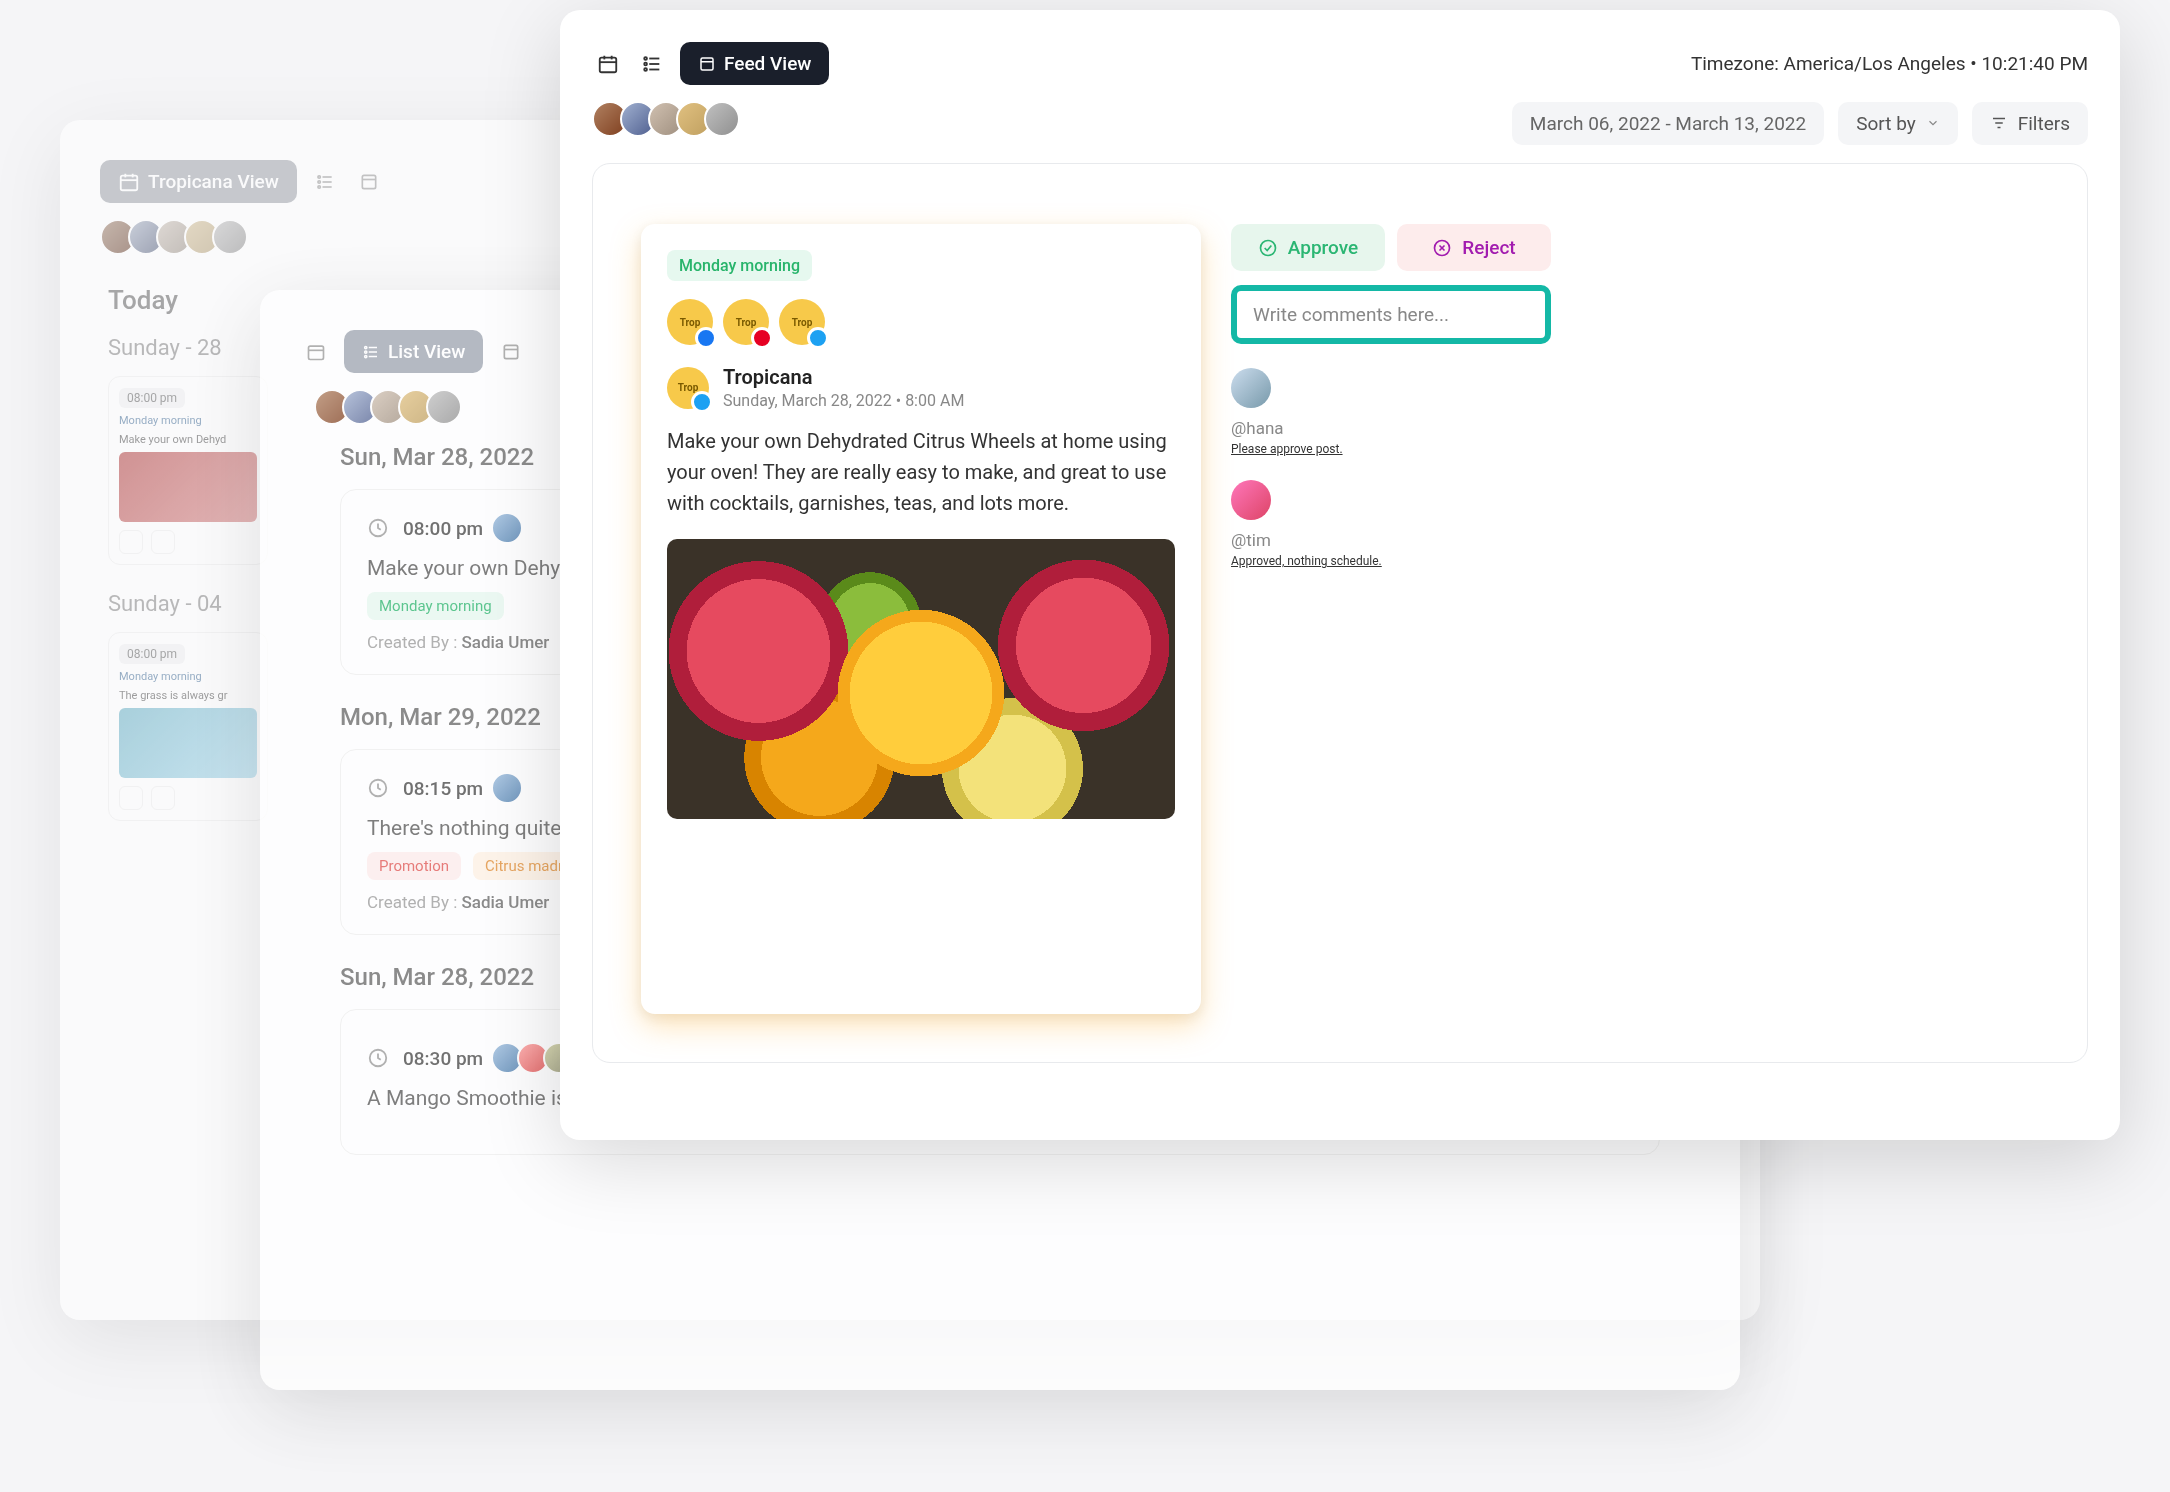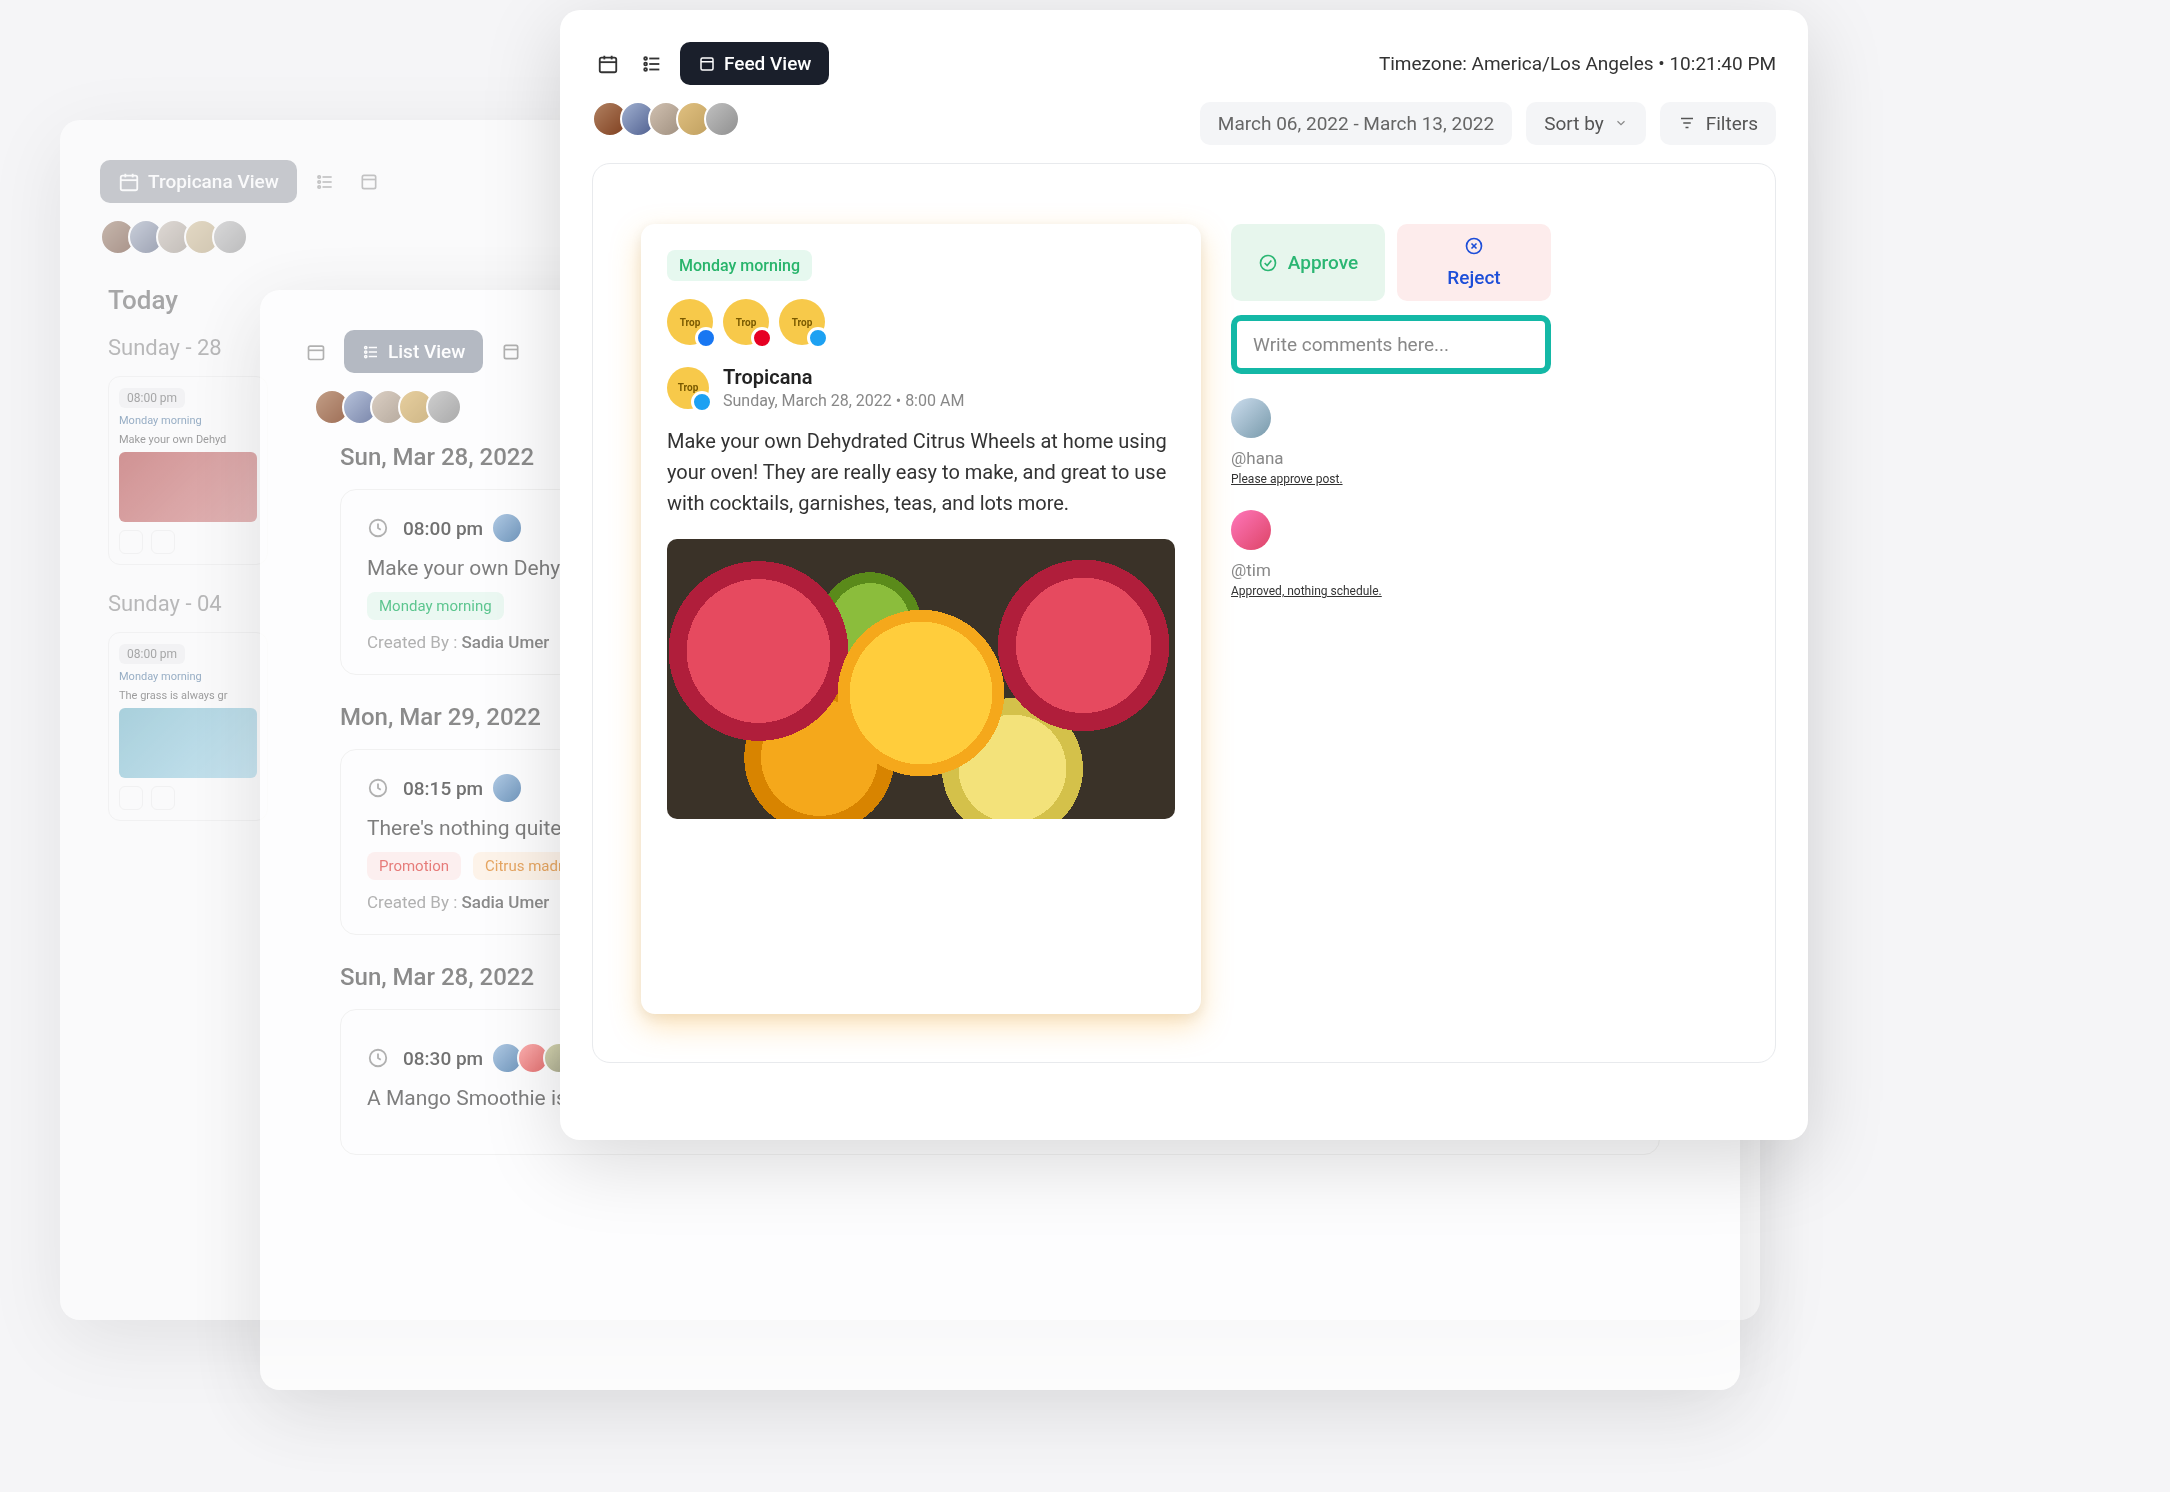--- a/index.html
+++ b/index.html
@@ -28,21 +28,21 @@
   
   .mid-panel {
     left: 260px; top: 290px;
     width: 1480px; height: 1100px;
     padding: 40px;
     opacity: .75;
   }
   
   .front-panel {
     left: 560px; top: 10px;
-    width: 1248px; height: 1130px;
+    width: 1560px; height: 1130px;
     padding: 32px;
   }
   
   .toolbar {
     display: flex; align-items: center; justify-content: space-between;
     margin-bottom: 16px;
   }
   .toolbar-left { display: flex; align-items: center; gap: 12px; }
   .icon-btn {
     width: 32px; height: 32px;
@@ -130,21 +130,21 @@
   }
   
   .feed-right { width:320px; display:flex; flex-direction:column; gap:14px; }
   .action-row { display:flex; gap:12px; }
   .act-btn {
     flex:1; border-radius:10px; padding:12px 10px;
     display:flex; align-items:center; justify-content:center; gap:10px;
     font-size:19px; font-weight:500; cursor:pointer;
   }
   .act-approve { background:#e7f6ed; color:#2bb673; }
-  .act-reject { background:#fdecec; color:#1d4ed8;flex-direction:column; }
+  .act-reject { background:#fdecec; color:#a21caf; }
   .comment-input {
     border:6px solid #14b8a6; border-radius:10px; padding:12px 16px;
     font-size:19px; color:#888; background:#fff; cursor:text;
   }
   .comment { display:flex; flex-direction:column; gap:4px; margin-top:10px; }
   .comment .user { font-size:17px; color:#888; }
   .comment .text { font-size:12px; color:#333;text-decoration:underline; }
   .comment .thumb { width:40px; height:40px; border-radius:50%; margin-bottom:6px; }
   .thumb.t1 { background:linear-gradient(135deg,#cde,#79a); }
   .thumb.t2 { background:linear-gradient(135deg,#f7b,#d46); }

